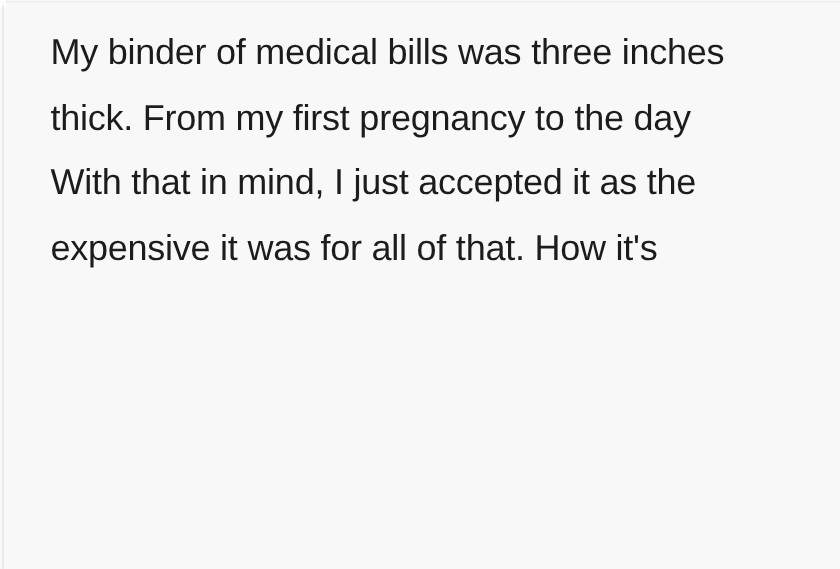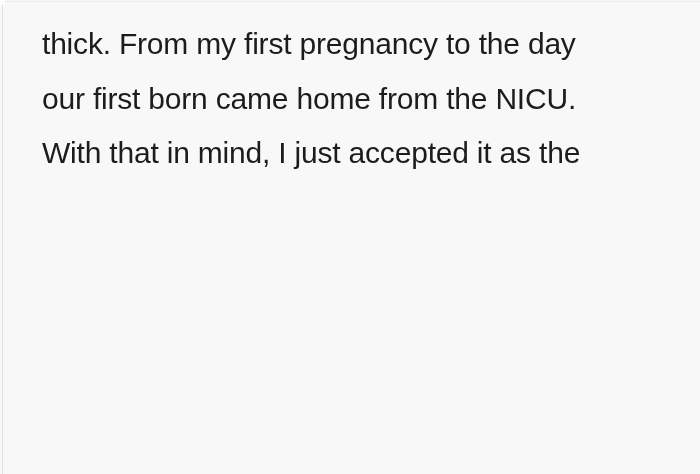--- a/index.html
+++ b/index.html
@@ -61,17 +61,18 @@
 </style>
 </head>
 <body>
 
 <div class="card">
   <div class="corner-notch"></div>
   <div class="edge-top"></div>
   <div class="edge-left"></div>
 
   <div class="text-block">
+    <div class="text-line">My binder of medical bills was three inches</div>
     <div class="text-line">thick. From my first pregnancy to the day</div>
-    <div class="text-line">our first born came home from the NICU.</div>
     <div class="text-line">With that in mind, I just accepted it as the</div>
+    <div class="text-line">expensive it was for all of that. How it's</div>
   </div>
 </div>
 
 </body></html>

